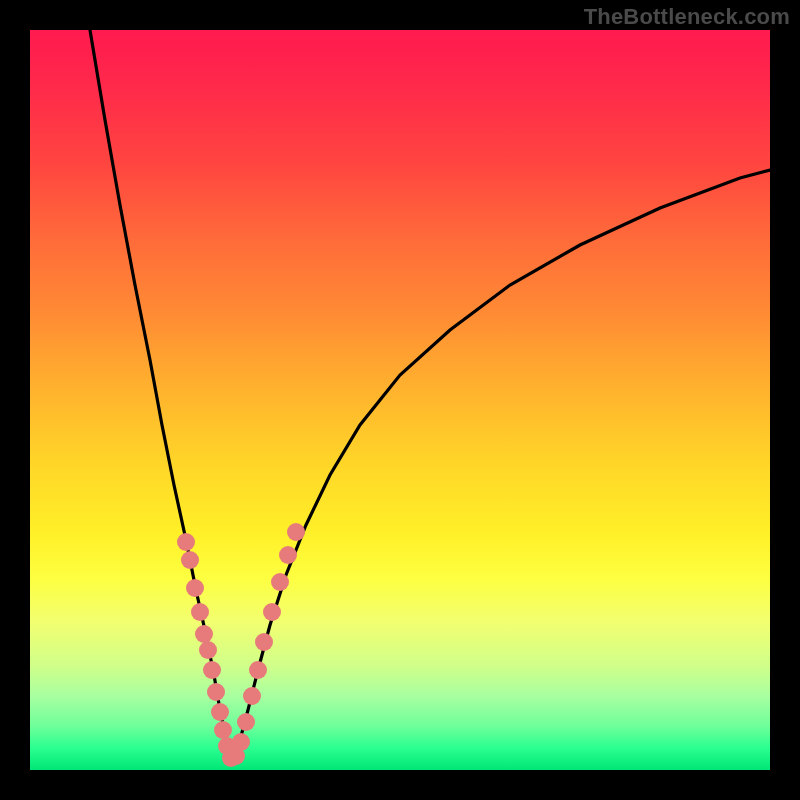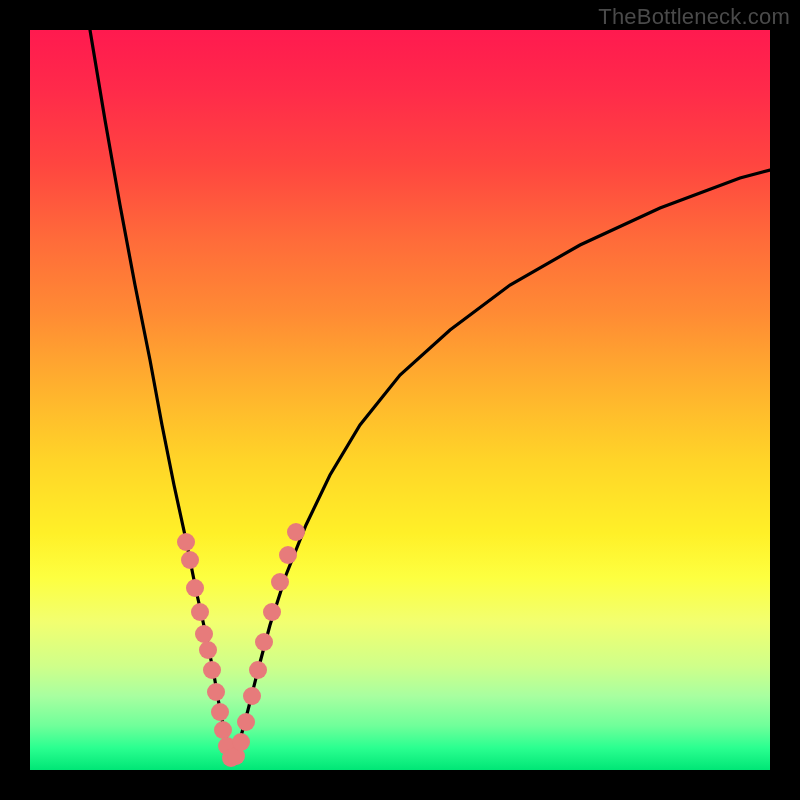--- a/index.html
+++ b/index.html
@@ -44,21 +44,21 @@
       #2bff90 97%,
       #00e676 100%
     );
   }
   .watermark {
     position: absolute;
     top: 4px;
     right: 10px;
     color: #4a4a4a;
     font-size: 22px;
-    font-weight: 400;
+    font-weight: 700;
     letter-spacing: 0.2px;
   }
   svg.curve {
     position: absolute;
     left: 0;
     top: 0;
     width: 740px;
     height: 740px;
   }
 </style>

